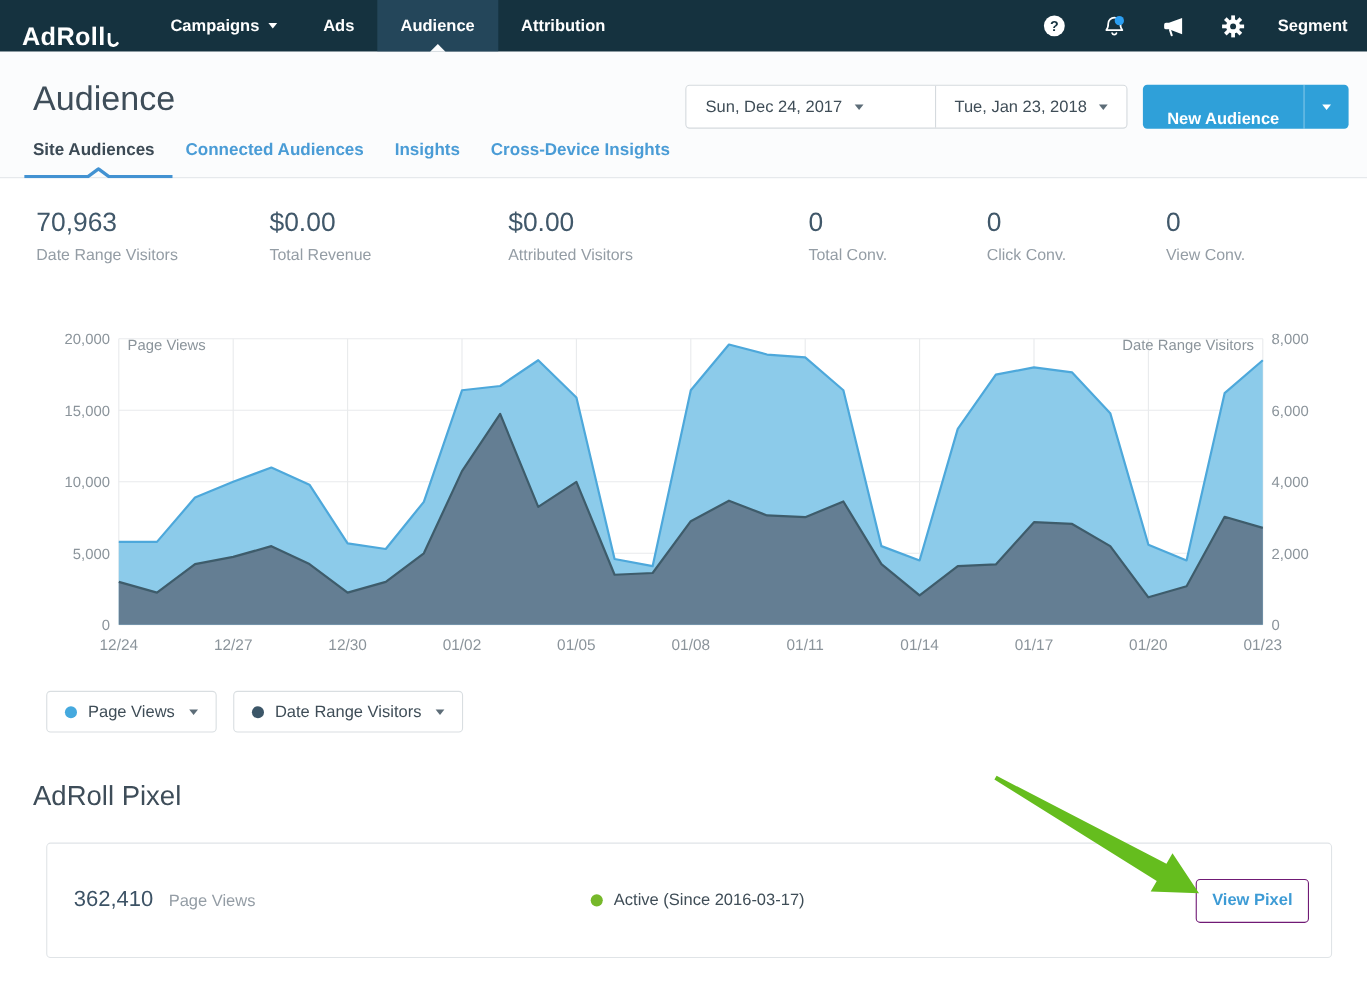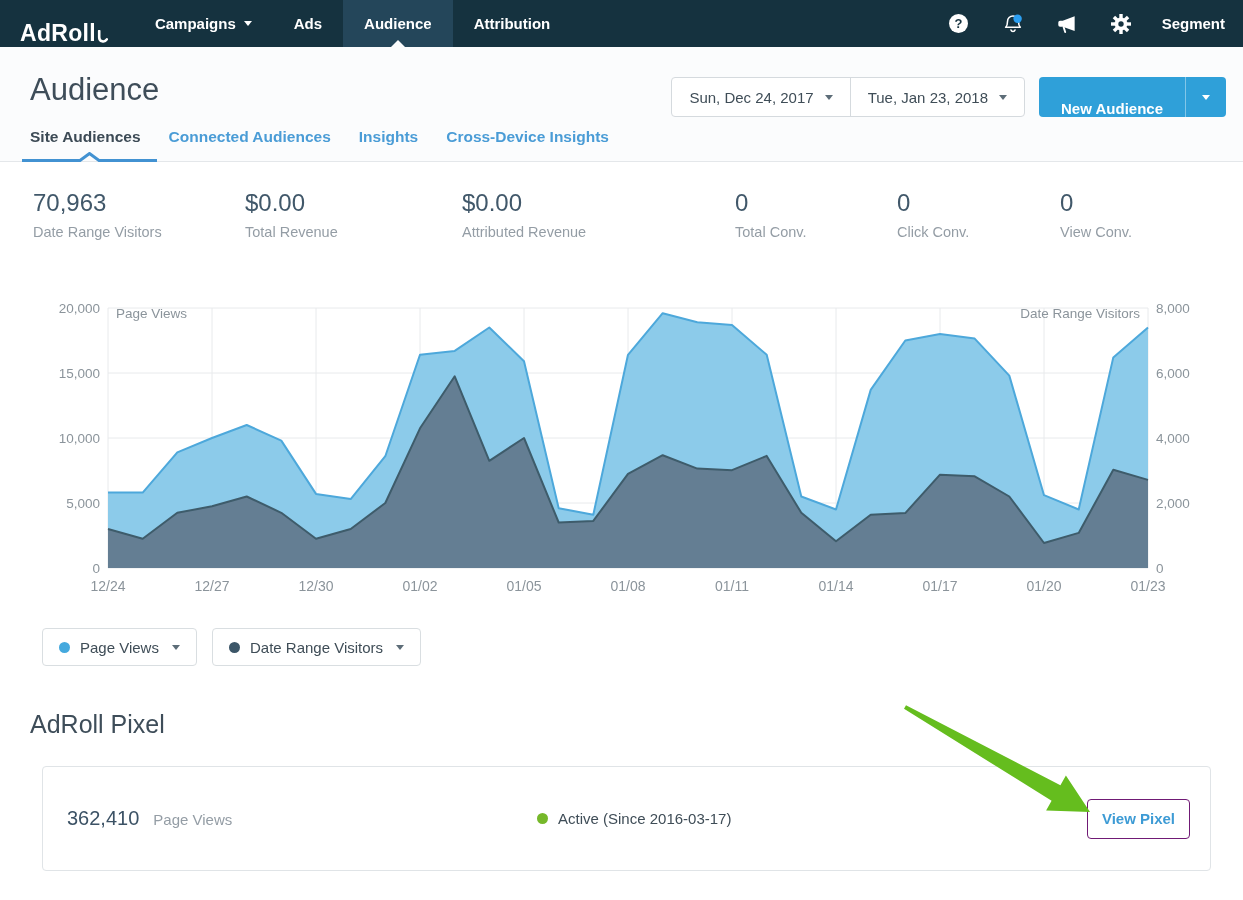--- a/index.html
+++ b/index.html
@@ -21,21 +21,21 @@
   .caret { width:0; height:0; border-left:4.5px solid transparent; border-right:4.5px solid transparent; border-top:5.5px solid currentColor; display:inline-block; }
   .nav-item .caret { margin-left:8px; }
   .topbar-right { margin-left:auto; display:flex; align-items:center; padding-right:18px; }
   .icon-btn { width:22px; height:22px; margin-left:32px; position:relative; cursor:pointer; display:flex; align-items:center; justify-content:center; }
   .account { margin-left:30px; font-size:15px; font-weight:600; cursor:pointer; }
 
   
   .page-header { background:#fbfcfd; border-bottom:1px solid #e4e7ea; position:relative; }
   .page-title { margin:0; padding:25px 0 0 30px; font-size:31px; font-weight:400; color:#3e4d59; }
   .header-controls { position:absolute; top:30px; right:17px; display:flex; align-items:flex-start; }
-  .date-range { display:flex; align-items:stretch; background:#fff; border:1px solid #d5dade; border-radius:4px; height:40px; color:#3f4d57; font-size:15px; }
+  .date-range { display:flex; align-items:stretch; background:#fff; border:1px solid #d5dade; border-radius:4px; height:40px; color:#3f4d57; font-size:15px;gap:48px; }
   .date-field { display:flex; align-items:center; padding:0 17px; cursor:pointer; }
   .date-field + .date-field { border-left:1px solid #d5dade; }
   .date-field .caret { margin-left:11px; color:#5d6d78; }
   .split-btn { display:flex; margin-left:14px; height:40px; border-radius:4px; overflow:hidden; background:#2fa0d9; color:#fff; }
   .split-btn .main { display:flex; align-items:flex-end; padding:0 22px; font-size:15px; font-weight:700; cursor:pointer; }
   .split-btn .drop { display:flex; align-items:center; justify-content:center; width:41px; border-left:1px solid rgba(255,255,255,.4); cursor:pointer; }
   .tabs { display:flex; gap:28px; margin:20px 0 0 30px; }
   .tab { font-size:15.5px; font-weight:700; color:#4a9cd6; padding-bottom:15px; position:relative; cursor:pointer; }
   .tab.active { color:#3c4a55; }
   .tab-underline { position:absolute; left:-8px; right:-8px; bottom:-1px; height:10px; display:none; }
@@ -195,21 +195,21 @@
     <div class="stat">
       <div class="stat-value">70,963</div>
       <div class="stat-label">Date Range Visitors</div>
     </div>
     <div class="stat">
       <div class="stat-value">$0.00</div>
       <div class="stat-label">Total Revenue</div>
     </div>
     <div class="stat">
       <div class="stat-value">$0.00</div>
-      <div class="stat-label">Attributed Revenue</div>
+      <div class="stat-label">Attributed Visitors</div>
     </div>
     <div class="stat">
       <div class="stat-value">0</div>
       <div class="stat-label">Total Conv.</div>
     </div>
     <div class="stat">
       <div class="stat-value">0</div>
       <div class="stat-label">Click Conv.</div>
     </div>
     <div class="stat">

